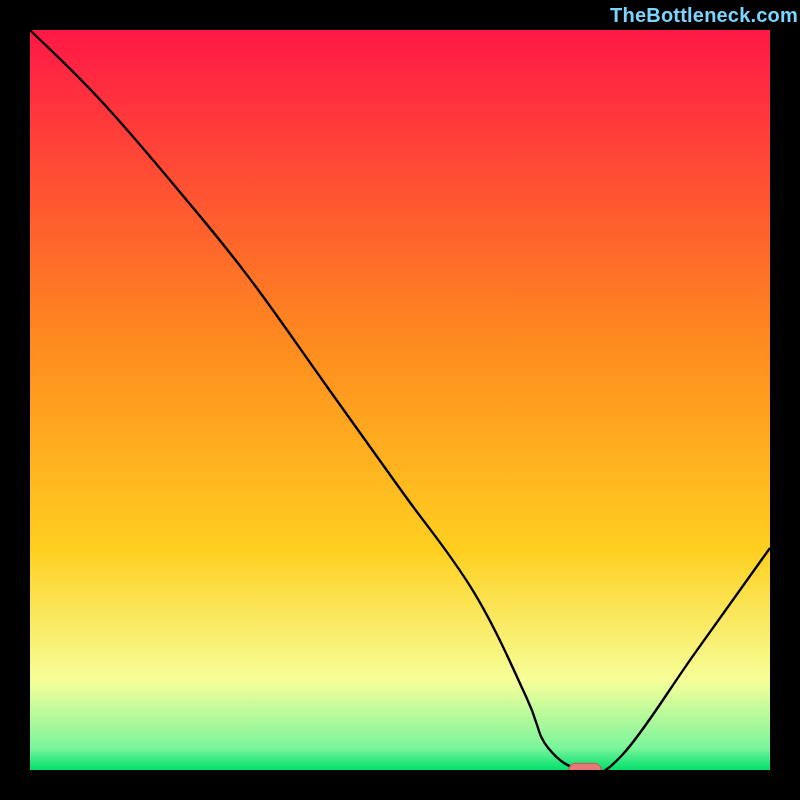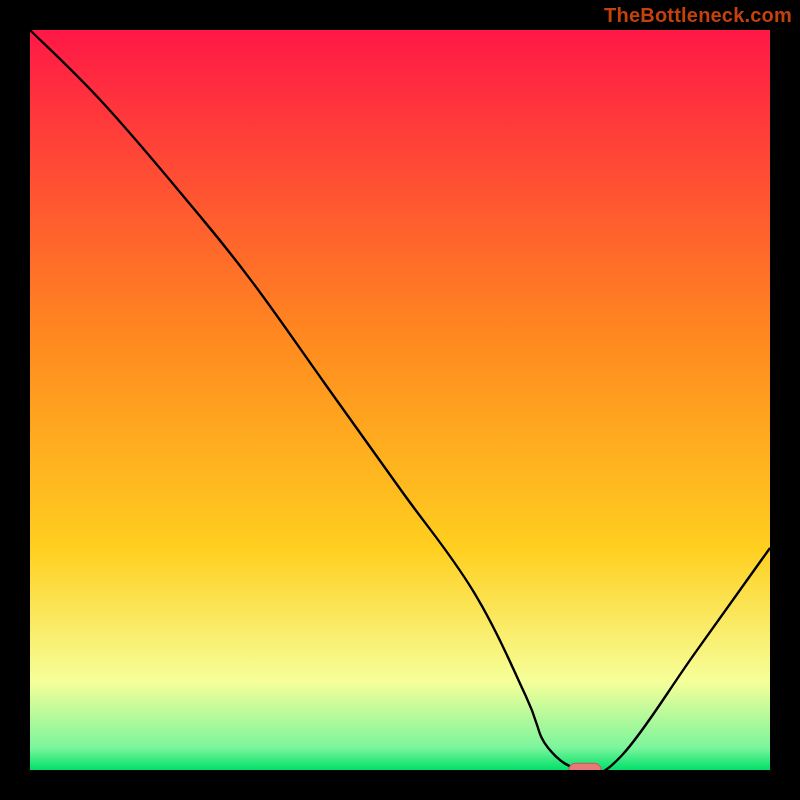--- a/index.html
+++ b/index.html
@@ -12,22 +12,22 @@
     font-family: Arial, Helvetica, sans-serif;
   }
   .stage {
     position: relative;
     width: 800px;
     height: 800px;
   }
   .watermark {
     position: absolute;
     top: 4px;
-    right: 8px;
-    color: #c2410c;
+    right: 2px;
+    color: #7dd3fc;
     font-size: 20px;
     font-weight: 600;
     letter-spacing: 0.2px;
     user-select: none;
   }
   svg {
     position: absolute;
     top: 0;
     left: 0;
   }

